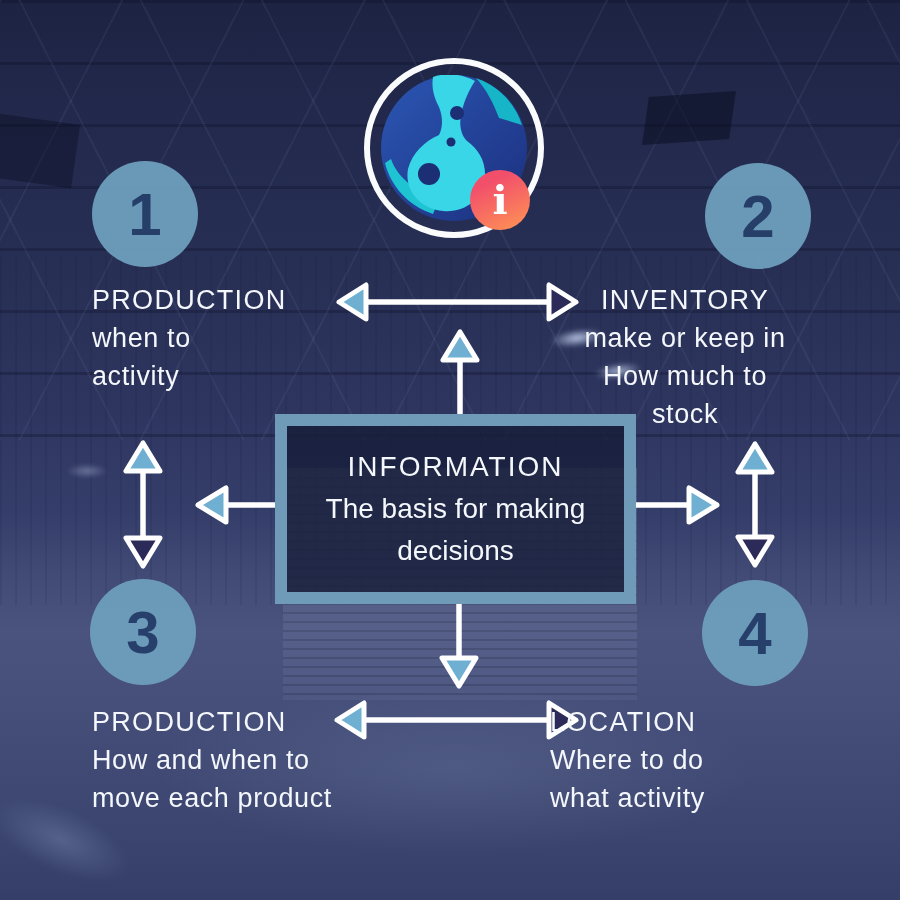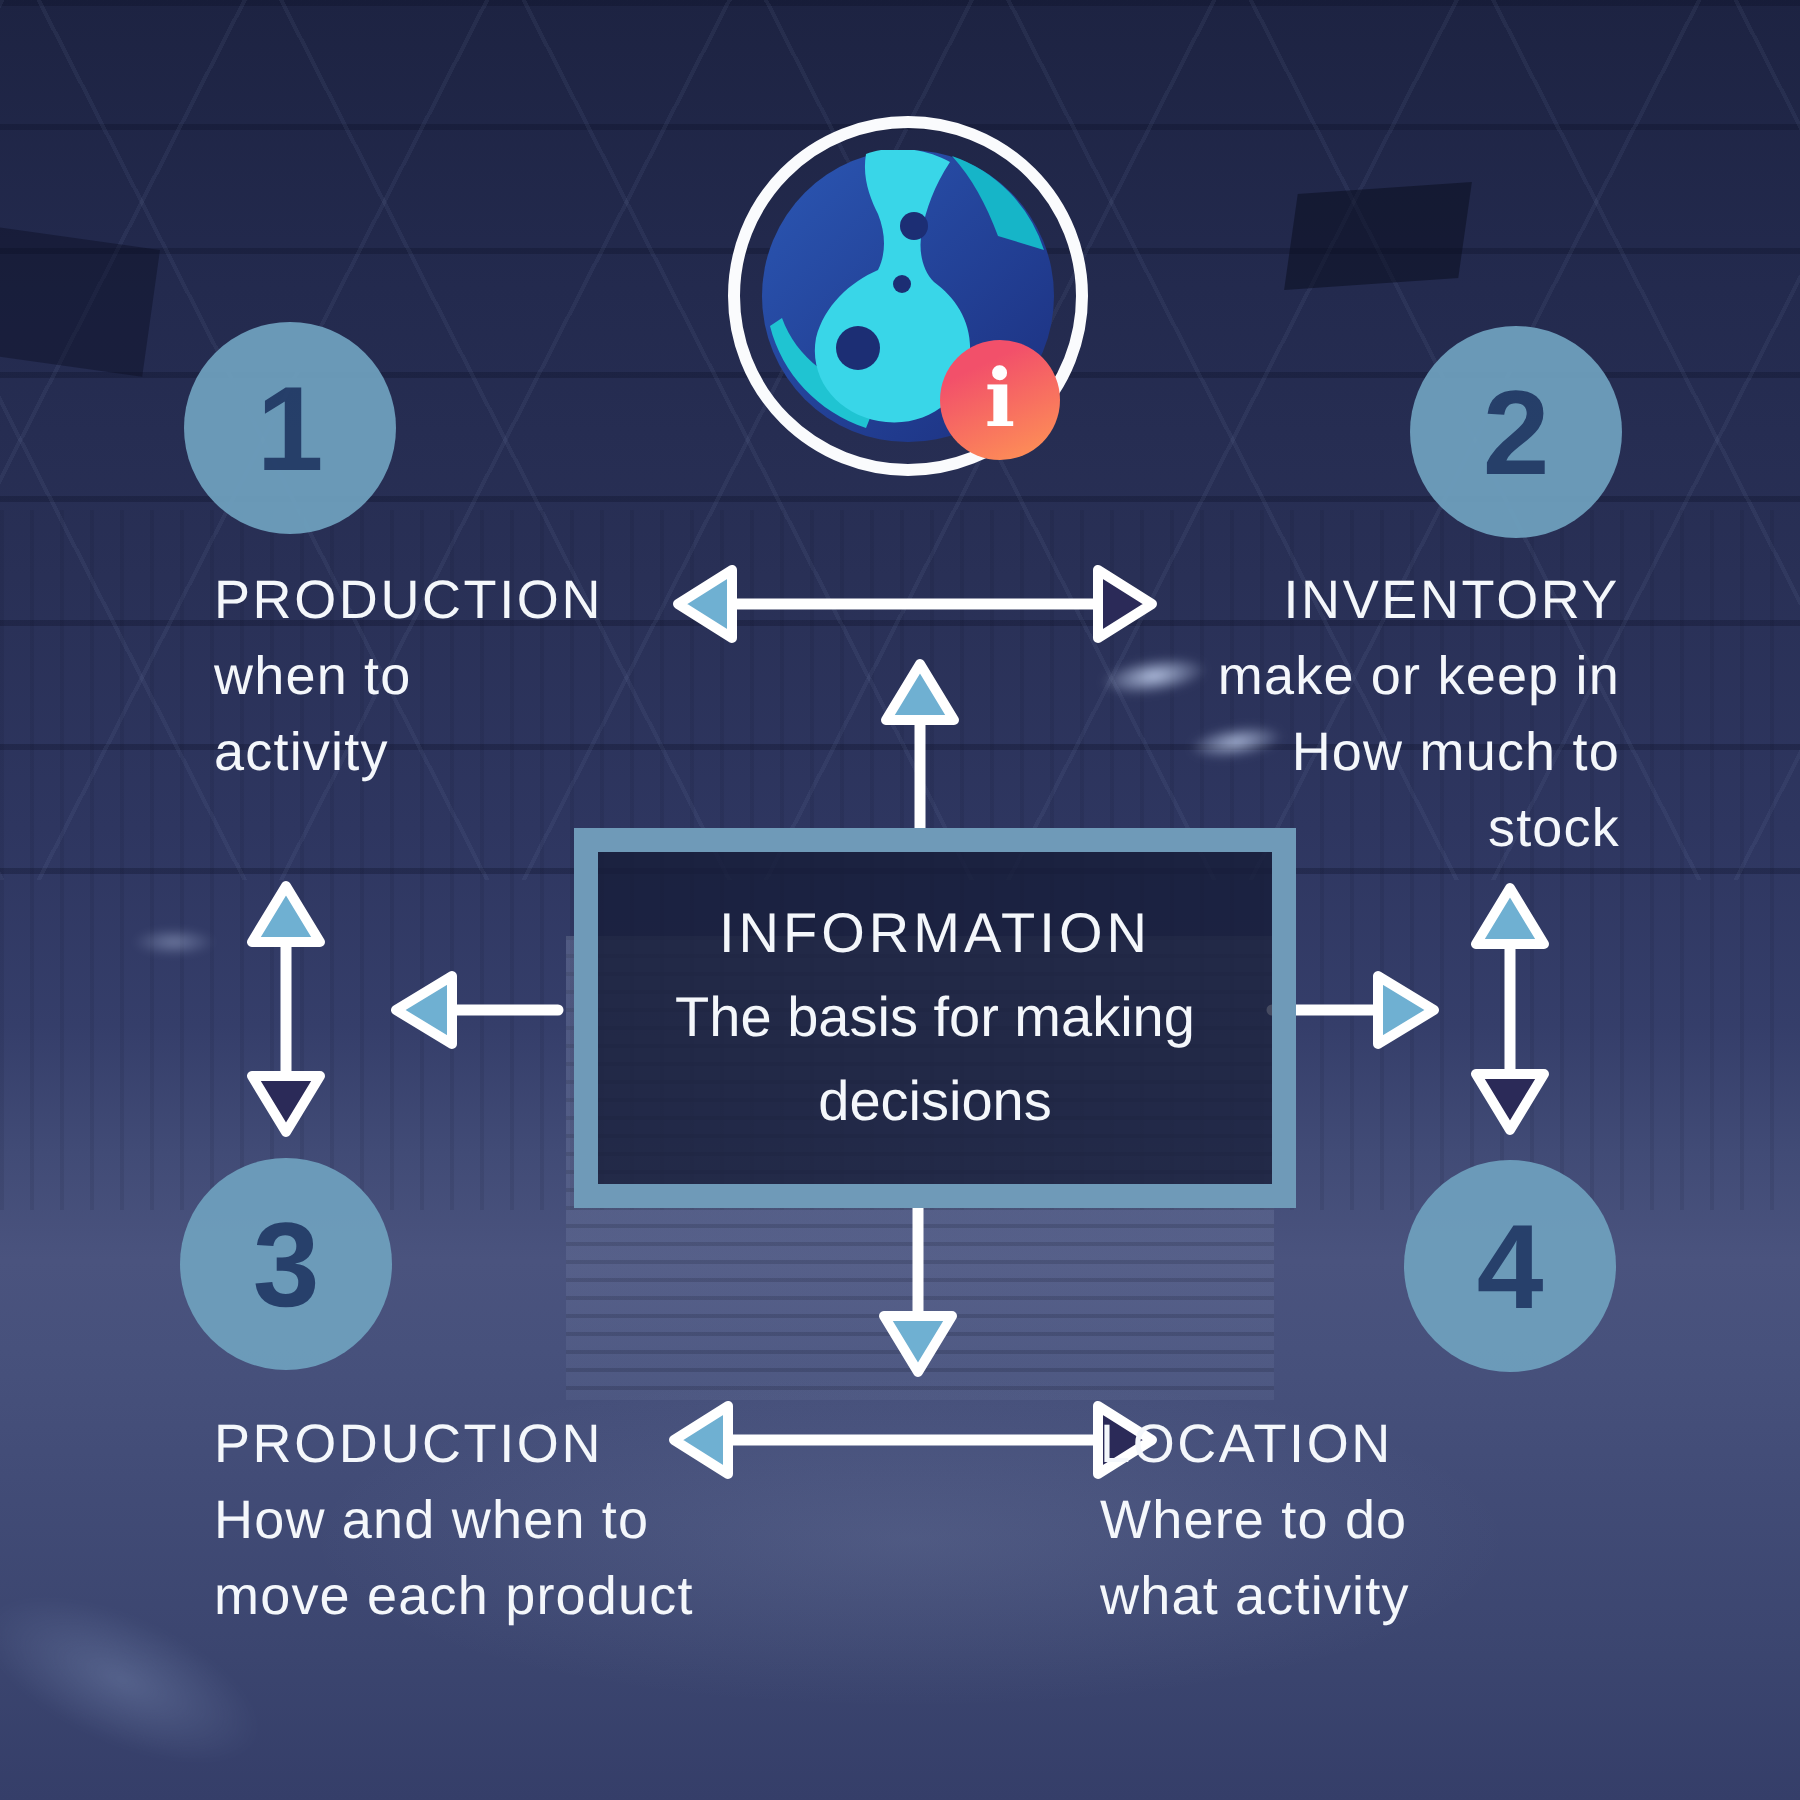--- a/index.html
+++ b/index.html
@@ -37,38 +37,38 @@
       transform:skewX(-12deg) rotate(-4deg);}
   .darkblock2{left:-20px;top:118px;width:96px;height:64px;background:rgba(8,11,28,.38);
       transform:rotate(8deg);}
   
   .arrows{position:absolute;inset:0;z-index:2;}
   .shaft{stroke:#ffffff;stroke-width:5.5;stroke-linecap:round;fill:none;}
   .head{stroke:#ffffff;stroke-width:5;stroke-linejoin:round;}
   .head.light{fill:var(--arrow-light,#6fb0d2);}
   .head.dark{fill:var(--arrow-dark,#2b2a58);}
   
-  .center-box{position:absolute;left:287px;top:414px;width:361px;height:190px;z-index:3;
+  .center-box{position:absolute;left:275px;top:414px;width:361px;height:190px;z-index:3;
       box-sizing:border-box;border:12px solid var(--steel,#6f9ab8);
       background:var(--box-fill,rgba(23,29,56,.8));
       display:flex;flex-direction:column;align-items:center;justify-content:center;
       text-align:center;font-size:28px;line-height:42px;}
   .box-title{letter-spacing:2px;}
   
   .num-circle{position:absolute;width:106px;height:106px;border-radius:50%;z-index:4;
       background:var(--circle-fill,#6e9fbd);opacity:.95;
       display:flex;align-items:center;justify-content:center;}
   .num-circle span{font-size:60px;font-weight:bold;color:var(--circle-number,#26406b);}
   .c1{left:92px;top:161px;}  .c2{left:705px;top:163px;}
   .c3{left:90px;top:579px;}  .c4{left:702px;top:580px;}
   
-  .node-text{position:absolute;z-index:4;font-size:27px;line-height:38px;letter-spacing:.6px;margin-left:15px;}
+  .node-text{position:absolute;z-index:4;font-size:27px;line-height:38px;letter-spacing:.6px;}
   .node-title{letter-spacing:1.3px;font-weight:500;}
   .t1{left:92px;top:281px;width:250px;text-align:left;}
-  .t2{right:90px;top:281px;width:250px;text-align:right;}
+  .t2{right:90px;top:281px;width:250px;text-align:center;}
   .t3{left:92px;top:703px;width:290px;text-align:left;}
   .t4{right:90px;top:703px;width:260px;text-align:left;}
   
   .logo-ring{position:absolute;left:364px;top:58px;width:180px;height:180px;z-index:4;
       box-sizing:border-box;border:6px solid var(--logo-ring,#fafbfd);border-radius:50%;
       display:flex;align-items:center;justify-content:center;}
   .logo-mark{width:146px;height:146px;}
   .lg-cyan{fill:var(--logo-cyan,#39d6e8);}
   .lg-teal1{fill:var(--logo-teal,#16b5c8);}
   .lg-teal2{fill:#1fc4d2;}

